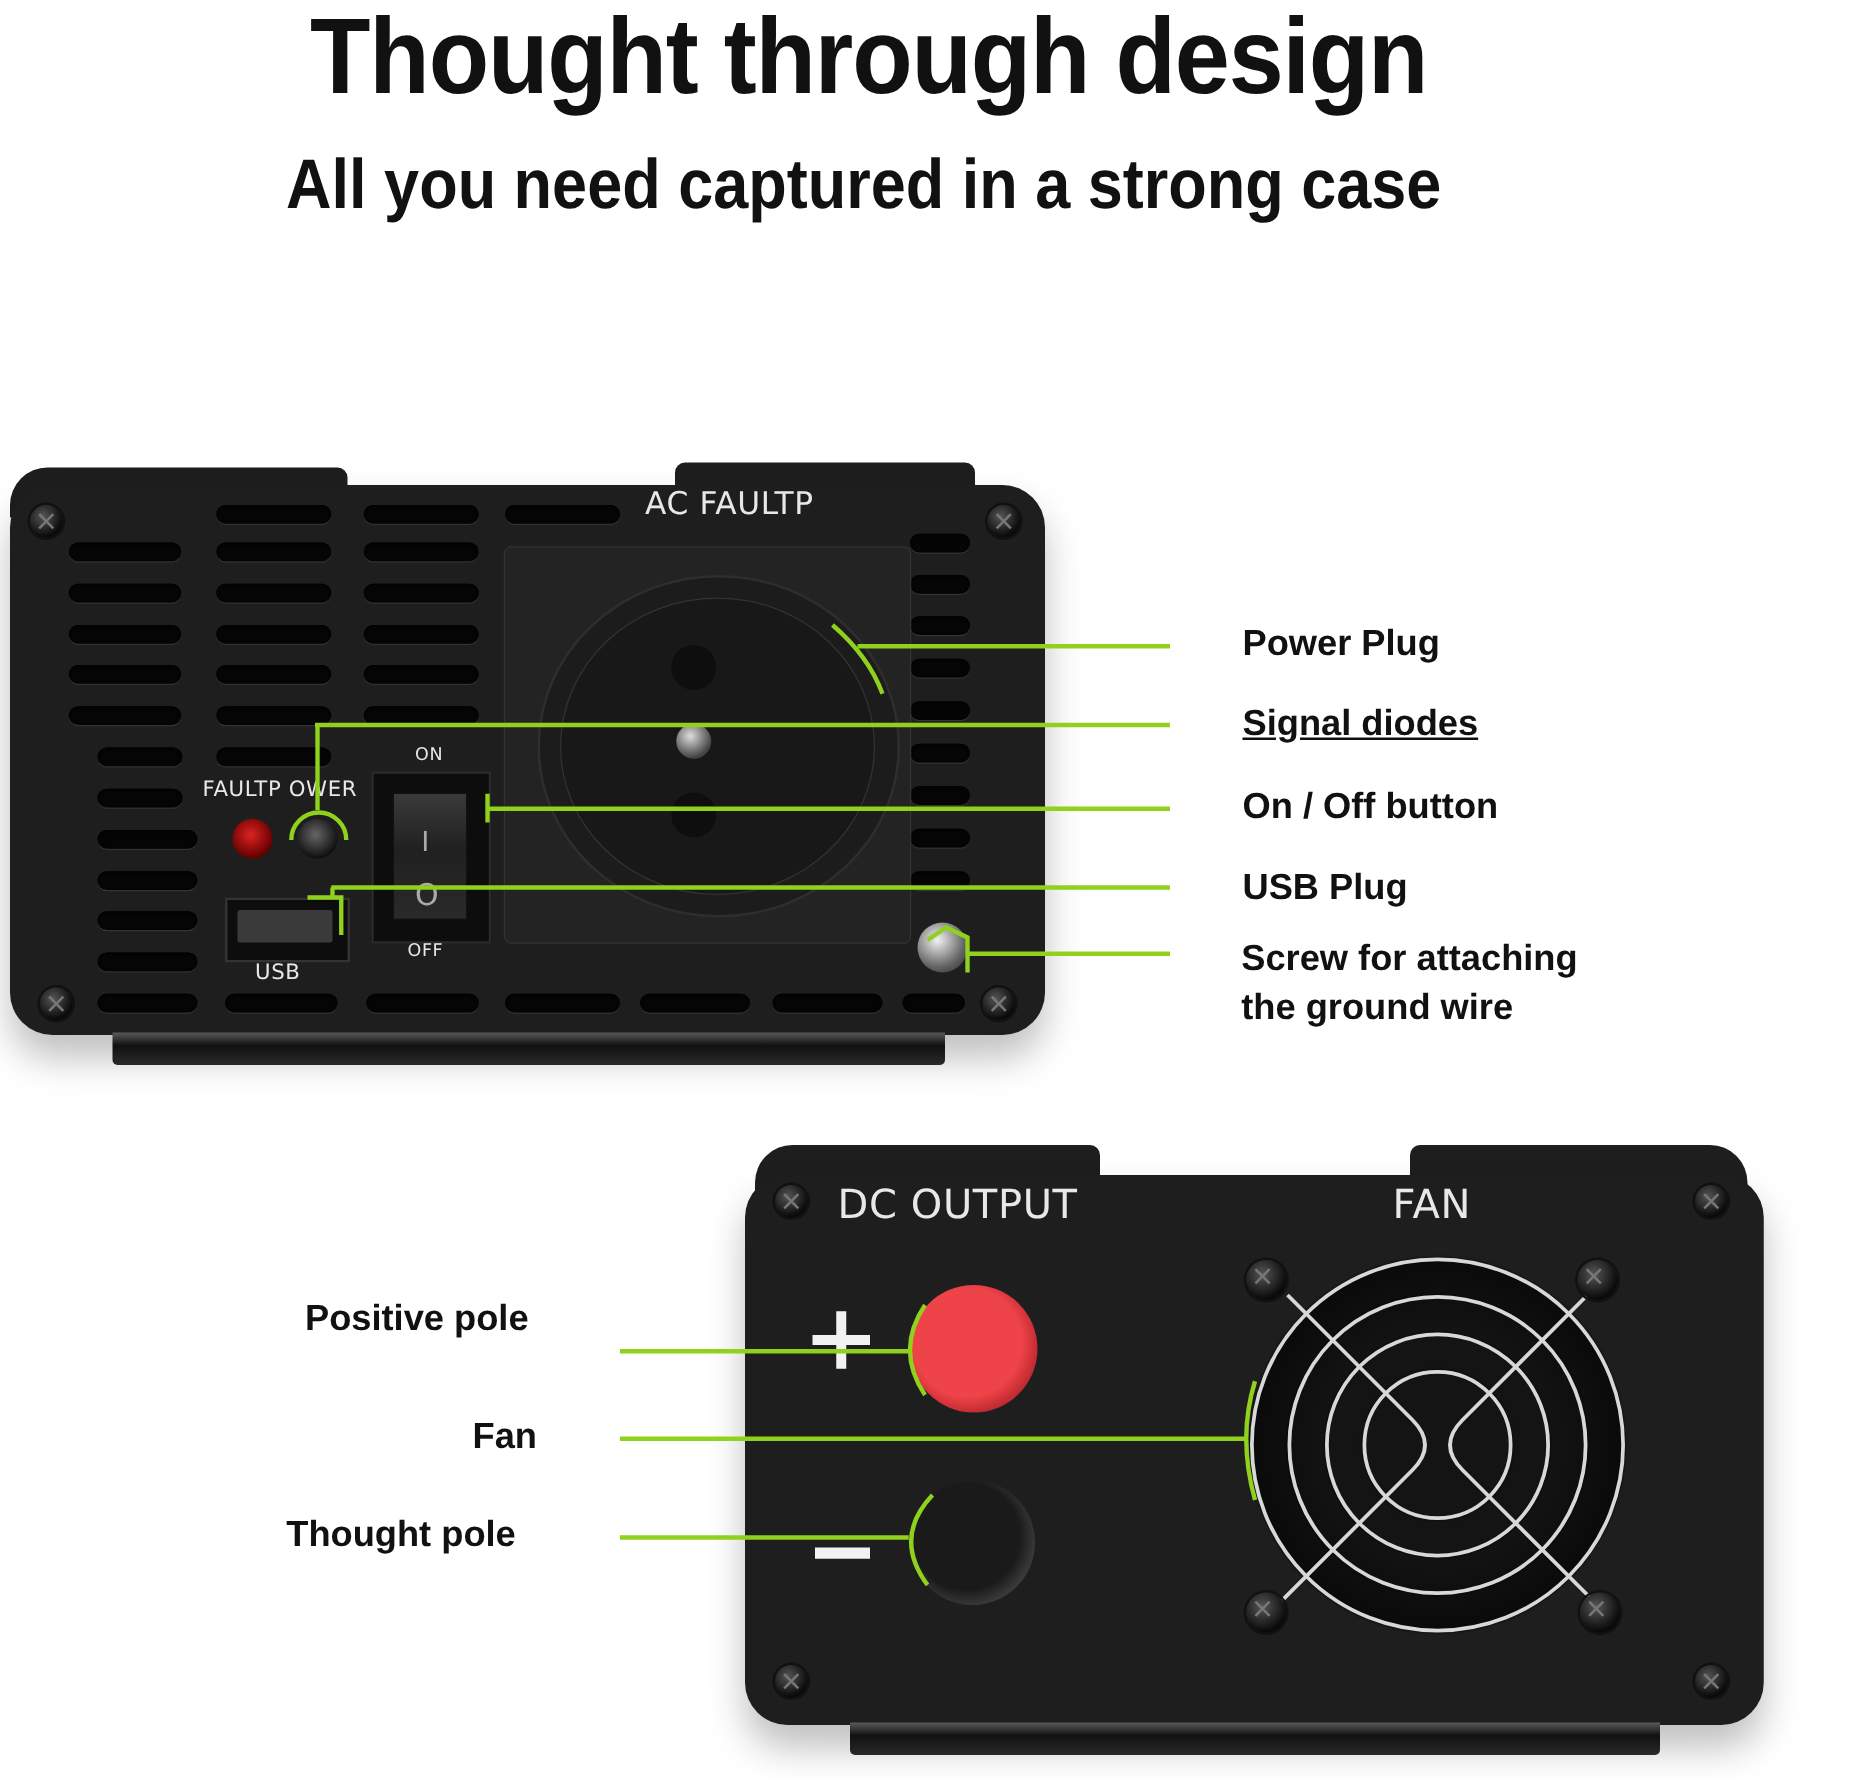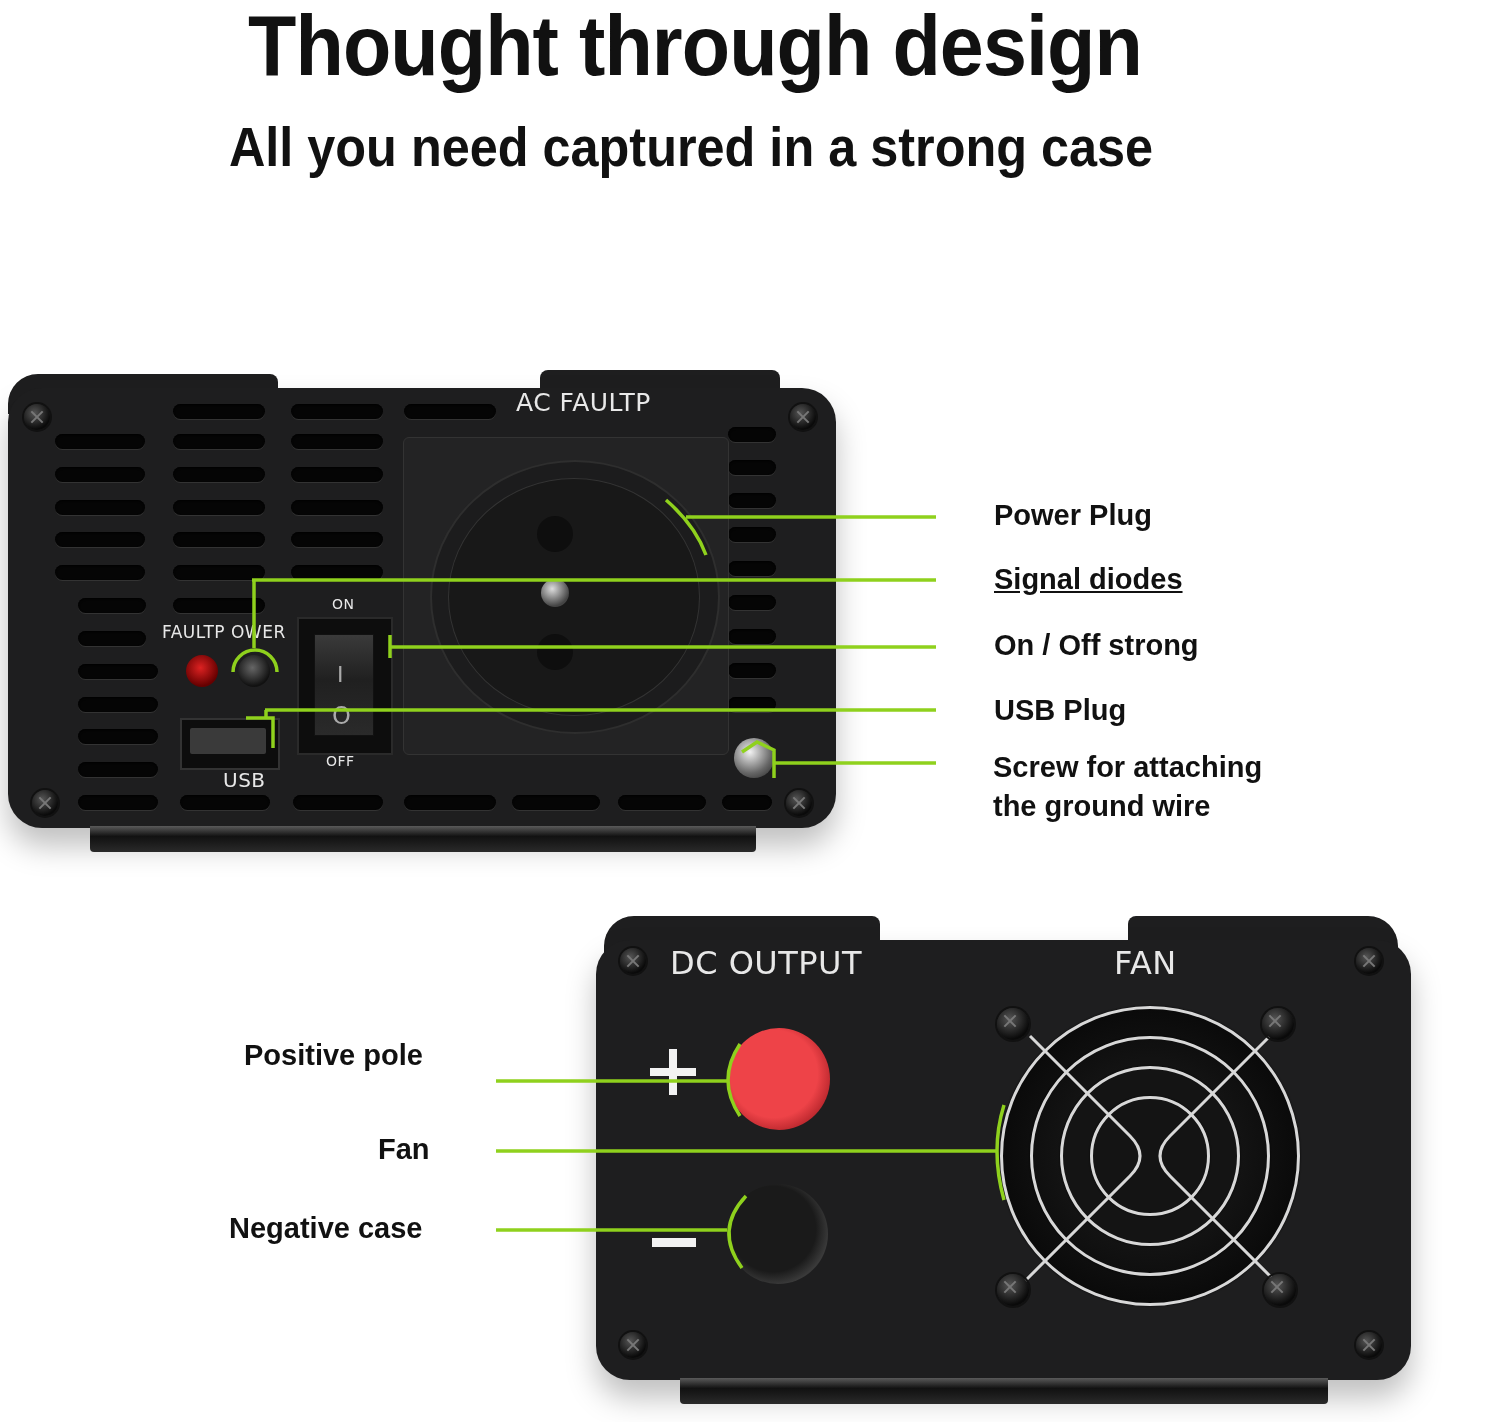--- a/index.html
+++ b/index.html
@@ -116,21 +116,21 @@
 
   <div class="panel-label" style="left:332px;top:596px;font-size:14px;">ON</div>
   <div class="switch-frame"></div>
   <div class="switch-rocker"></div>
   <div class="panel-label" style="left:337px;top:662px;font-size:22px;color:#aaa;">I</div>
   <div class="panel-label" style="left:332px;top:702px;font-size:24px;color:#aaa;">O</div>
   <div class="panel-label" style="left:326px;top:753px;font-size:14px;">OFF</div>
 
   <div class="usb"></div>
   <div class="usb-slot"></div>
-  <div class="panel-label" style="left:223px;top:768px;font-size:20px;">USB</div>
+  <div class="panel-label" style="left:204px;top:768px;font-size:17px;">USB</div>
 
   <div class="bolt"></div>
 
   <svg width="1500" height="1422" style="position:absolute;left:0;top:0;pointer-events:none;">
     <g fill="none" stroke="#8fd11d" stroke-width="3.5">
       <path d="M666 500 Q695 525 706 555"></path>
       <path d="M686 517 H936"></path>
       <path d="M252 580 H936"></path>
       <path d="M254 580 V648"></path>
       <path d="M233 672 A22 22 0 0 1 277 672"></path>
@@ -140,21 +140,21 @@
       <path d="M246 718 H273 V748"></path>
       <path d="M266 710 V718"></path>
       <path d="M742 752 L757 742 L774 750 L774 778"></path>
       <path d="M774 763 H936"></path>
     </g>
   </svg>
 </div>
 
 <div class="callout-label" style="left:994px;top:498px;">Power Plug</div>
 <div class="callout-label" style="left:994px;top:562px;text-decoration:underline;">Signal diodes</div>
-<div class="callout-label" style="left:994px;top:628px;">On / Off strong</div>
+<div class="callout-label" style="left:994px;top:628px;">On / Off button</div>
 <div class="callout-label" style="left:994px;top:693px;">USB Plug</div>
 <div class="callout-label" style="left:993px;top:750px;">Screw for attaching</div>
 <div class="callout-label" style="left:993px;top:789px;">the ground wire</div>
 
 <div>
   <div style="position:absolute;left:604px;top:916px;width:276px;height:40px;background:#1e1e1f;border-radius:30px 8px 0 0;"></div>
   <div style="position:absolute;left:1128px;top:916px;width:270px;height:40px;background:#1e1e1f;border-radius:8px 30px 0 0;"></div>
   <div class="panel dc-panel"></div>
   <div class="base" style="left:680px;top:1378px;width:648px;"></div>
 
@@ -197,13 +197,13 @@
       <path d="M496 1151 H996"></path>
       <path d="M1004 1105 Q990 1150 1004 1200"></path>
       <path d="M496 1230 H727"></path>
       <path d="M746 1196 Q714 1230 742 1268"></path>
     </g>
   </svg>
 </div>
 
 <div class="callout-label" style="left:244px;top:1038px;">Positive pole</div>
 <div class="callout-label" style="left:378px;top:1132px;">Fan</div>
-<div class="callout-label" style="left:229px;top:1211px;">Negative case</div>
+<div class="callout-label" style="left:229px;top:1211px;">Thought pole</div>
 
 </body></html>

